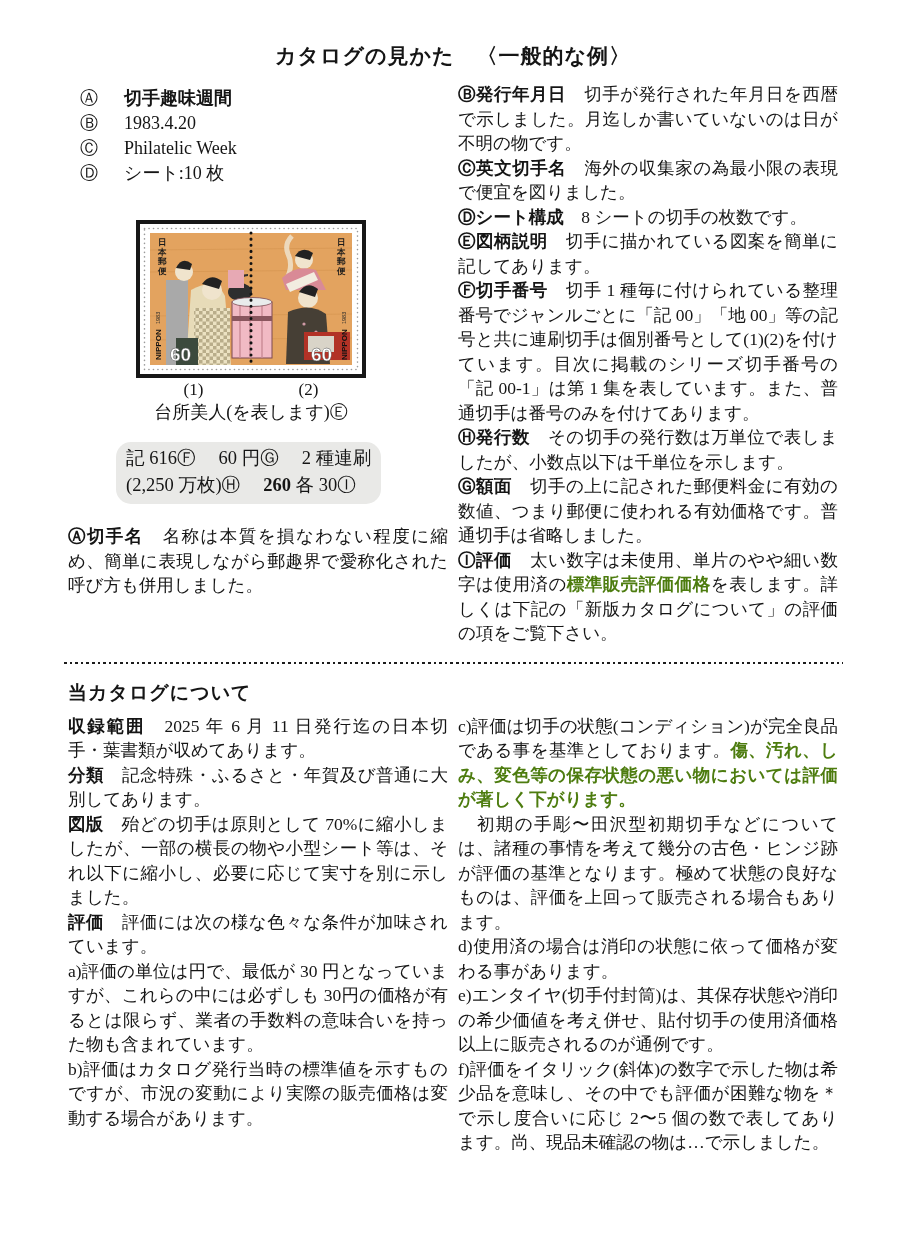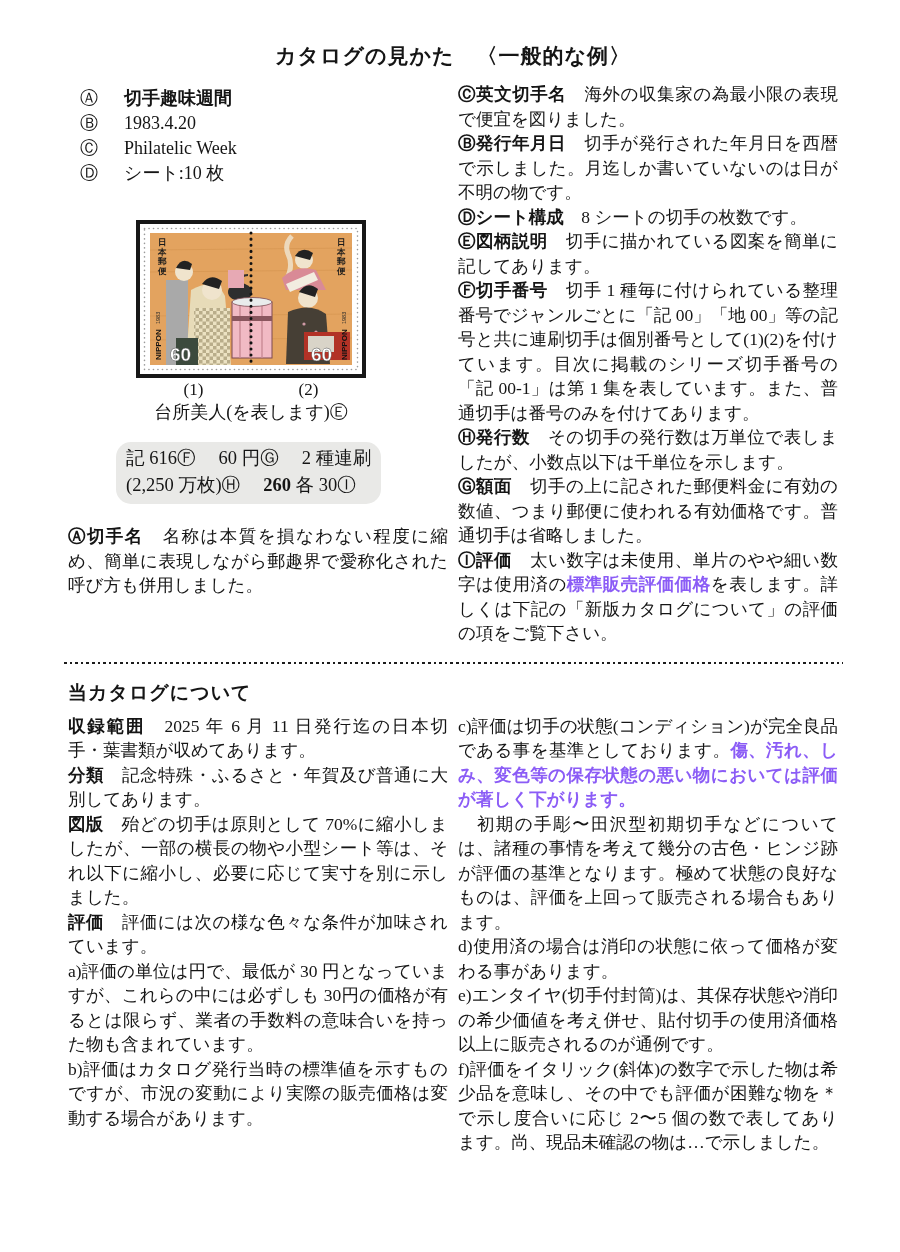--- a/index.html
+++ b/index.html
@@ -6,21 +6,21 @@
   body{width:900px;height:1252px;overflow:hidden;
        font-family:"Liberation Serif",serif;color:#151515;}
   .page{box-sizing:border-box;width:900px;height:1252px;padding:42px 62px 12px 68px;position:relative;}
   .title{font-family:"Liberation Sans",sans-serif;font-weight:bold;font-size:21px;
          text-align:center;margin:0 0 12px 0;letter-spacing:1px;}
   .cols{display:flex;gap:10px;align-items:flex-start;}
   .col{flex:1;font-size:17.5px;line-height:24.5px;text-align:justify;}
   p.para{margin:0;}
   .seg-lead{font-family:"Liberation Sans",sans-serif;font-weight:bold;}
   .seg-bold{font-weight:bold;}
-  .seg-redbold{color:#8b5cf6;font-weight:bold;font-family:"Liberation Sans",sans-serif;}
+  .seg-redbold{color:#4d7c0f;font-weight:bold;font-family:"Liberation Sans",sans-serif;}
   
   .ex-list{margin:4px 0 0 12px;}
   .ex-row{display:flex;font-size:18px;line-height:25px;}
   .ex-letter{width:44px;flex:none;}
   .ex-bold{font-family:"Liberation Sans",sans-serif;font-weight:bold;}
   
   .stamp-wrap{width:230px;margin:34px 0 0 68px;text-decoration:underline;}
   .stamp-labels{display:flex;width:230px;margin:2px 0 0 68px;font-size:17px;line-height:20px;}
   .stamp-labels span{flex:1;text-align:center;}
   .stamp-caption{width:230px;margin:0 0 0 68px;text-align:center;font-size:18px;line-height:24px;white-space:nowrap;}
@@ -159,22 +159,22 @@
         <div><span>記 616Ⓕ　 60 円Ⓖ　 2 種連刷</span></div>
         <div><span>(2,250 万枚)Ⓗ　 </span><span class="seg-bold">260</span><span> 各 30Ⓘ</span></div>
       </div>
 
       <div class="note-a">
           <p class="para"><span class="seg-lead">Ⓐ切手名</span><span>　名称は本質を損なわない程度に縮め、簡単に表現しながら郵趣界で愛称化された呼び方も併用しました。</span></p>
         </div>
     </div>
 
     <div class="col">
+        <p class="para"><span class="seg-lead">Ⓑ発行年月日</span><span>　切手が発行された年月日を西暦で示しました。月迄しか書いていないのは日が不明の物です。</span></p>
         <p class="para"><span class="seg-lead">Ⓒ英文切手名</span><span>　海外の収集家の為最小限の表現で便宜を図りました。</span></p>
-        <p class="para"><span class="seg-lead">Ⓑ発行年月日</span><span>　切手が発行された年月日を西暦で示しました。月迄しか書いていないのは日が不明の物です。</span></p>
         <p class="para"><span class="seg-lead">Ⓓシート構成</span><span>　8 シートの切手の枚数です。</span></p>
         <p class="para"><span class="seg-lead">Ⓔ図柄説明</span><span>　切手に描かれている図案を簡単に記してあります。</span></p>
         <p class="para"><span class="seg-lead">Ⓕ切手番号</span><span>　切手 1 種毎に付けられている整理番号でジャンルごとに「記 00」「地 00」等の記号と共に連刷切手は個別番号として(1)(2)を付けています。目次に掲載のシリーズ切手番号の「記 00-1」は第 1 集を表しています。また、普通切手は番号のみを付けてあります。</span></p>
         <p class="para"><span class="seg-lead">Ⓗ発行数</span><span>　その切手の発行数は万単位で表しましたが、小数点以下は千単位を示します。</span></p>
         <p class="para"><span class="seg-lead">Ⓖ額面</span><span>　切手の上に記された郵便料金に有効の数値、つまり郵便に使われる有効価格です。普通切手は省略しました。</span></p>
         <p class="para"><span class="seg-lead">Ⓘ評価</span><span>　太い数字は未使用、単片のやや細い数字は使用済の</span><span class="seg-redbold">標準販売評価価格</span><span>を表します。詳しくは下記の「新版カタログについて」の評価の項をご覧下さい。</span></p>
       </div>
   </div>
 
   <div class="divider"></div>

